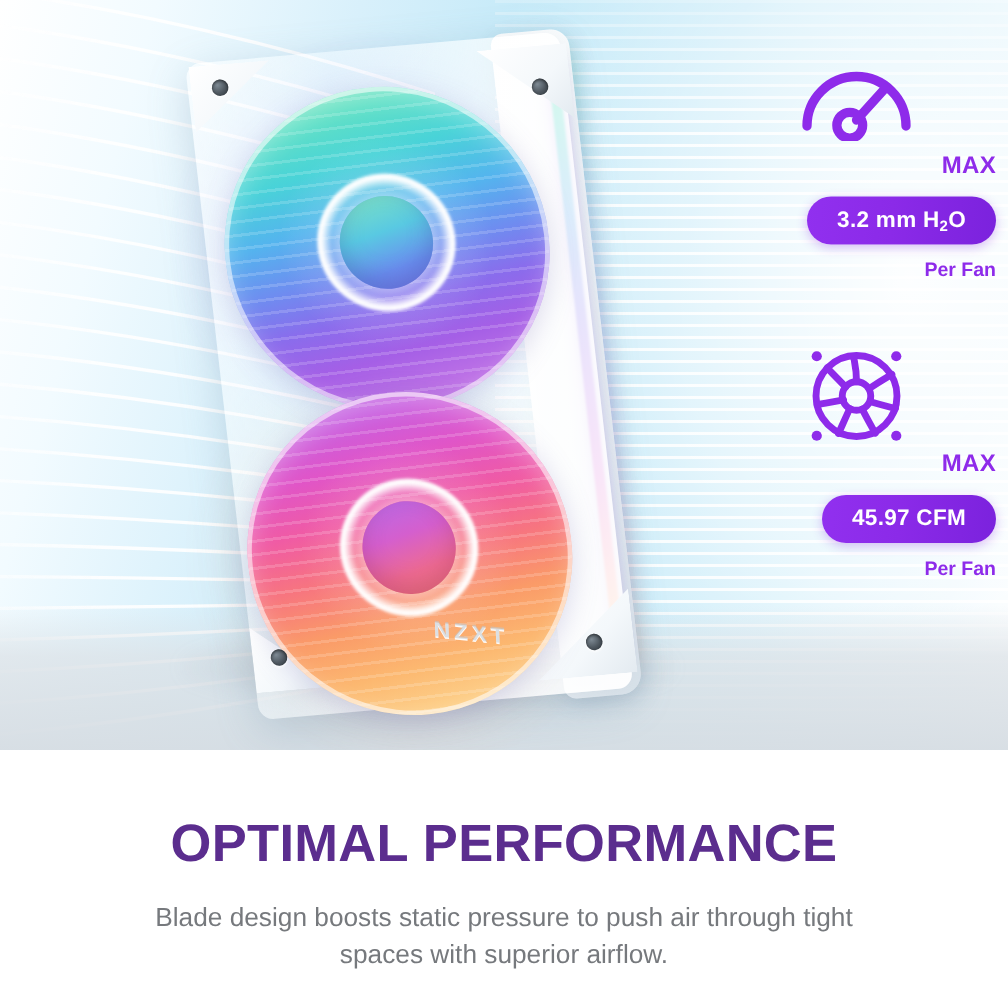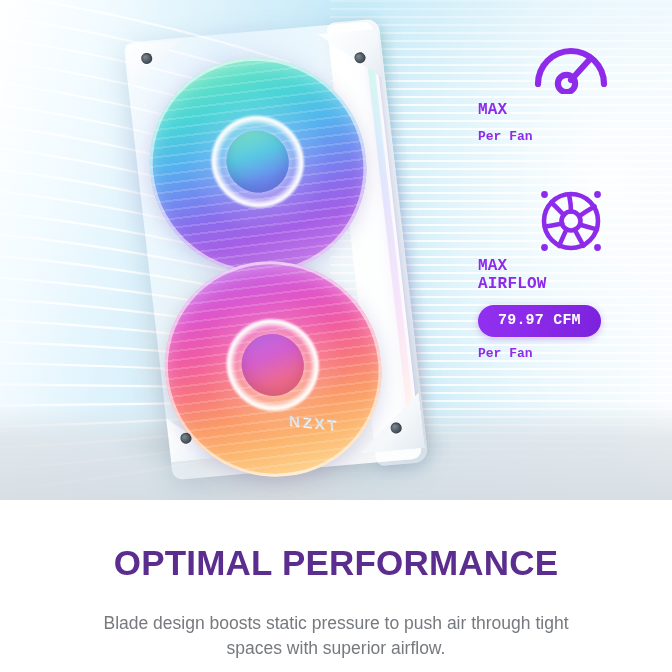--- a/index.html
+++ b/index.html
@@ -297,21 +297,21 @@
     transform: skewY(7deg) rotate(4deg);
     user-select:none;
   }
 
   
   .stats {
     position: absolute;
     left: 478px; top: 34px;
     width: 186px;
   }
-  .stat-block { text-align: left; font-family: Liberation Mono, monospace; }
+  .stat-block { text-align: right; }
   .stat-block + .stat-block { margin-top: 46px; }
 
   .stat-icon { height: 62px; display:flex; align-items:center; justify-content:center; }
   .stat-icon svg { display:block; }
 
   .stat-title {
     margin-top: 6px;
     font-size: 16px;
     font-weight: 700;
     line-height: 1.12;
@@ -355,21 +355,21 @@
   }
   .headline {
     margin: 45px 15px 0;
     font-size: 35px;
     font-weight: 700;
     letter-spacing: .2px;
     color: #5b2d8e;
     line-height: 1;
   }
   .subcopy {
-    margin: 31px auto 0;
+    margin: 19px auto 0;
     width: 520px;
     font-size: 17.5px;
     line-height: 1.42;
     color: #76797d;
     font-weight: 400;
   }
 </style>
 </head>
 <body>
 
@@ -472,20 +472,21 @@
         <div class="stat-icon">
           <svg width="78" height="58" viewBox="0 0 78 58" fill="none">
             <path d="M6 48 A33 33 0 0 1 72 48" stroke="#8e2bea" stroke-width="6.2" stroke-linecap="round" fill="none"></path>
             <line x1="39" y1="44" x2="58" y2="23" stroke="#8e2bea" stroke-width="6.2" stroke-linecap="round"></line>
             <circle cx="34.5" cy="47.5" r="8.6" stroke="#8e2bea" stroke-width="6.2" fill="none"></circle>
           </svg>
         </div>
         <div class="stat-title">
           <div>MAX</div>
         </div>
+        <div class="pill"><span>3.2 mm H</span><sub>2</sub><span>O</span></div>
         <div class="per-fan">Per Fan</div>
       </div>
 
       <div class="stat-block">
         <div class="stat-icon">
           <svg width="76" height="76" viewBox="0 0 76 76" fill="none">
             <g stroke="#8e2bea" stroke-width="4.6" fill="none" stroke-linecap="round" stroke-linejoin="round">
               <circle cx="38" cy="38" r="27"></circle>
               <circle cx="38" cy="38" r="9.5"></circle>
               <path d="M38 28.5 C38 20 37 17 36 11.6"></path>
@@ -497,23 +498,22 @@
               <path d="M30.8 32 C25 26 22.5 23.5 18.4 19.3"></path>
             </g>
             <circle cx="11.5" cy="11.5" r="3.4" fill="#8e2bea"></circle>
             <circle cx="64.5" cy="11.5" r="3.4" fill="#8e2bea"></circle>
             <circle cx="11.5" cy="64.5" r="3.4" fill="#8e2bea"></circle>
             <circle cx="64.5" cy="64.5" r="3.4" fill="#8e2bea"></circle>
           </svg>
         </div>
         <div class="stat-title">
           <div>MAX</div>
-          <div>AIRFLOW</div>
-        </div>
-        <div class="pill">79.97 CFM</div>
+        </div>
+        <div class="pill">45.97 CFM</div>
         <div class="per-fan">Per Fan</div>
       </div>
 
     </div>
   </div>
 
   <div class="caption">
     <h1 class="headline">OPTIMAL PERFORMANCE</h1>
     <p class="subcopy">
       <span>Blade design boosts static pressure to push air through</span>

